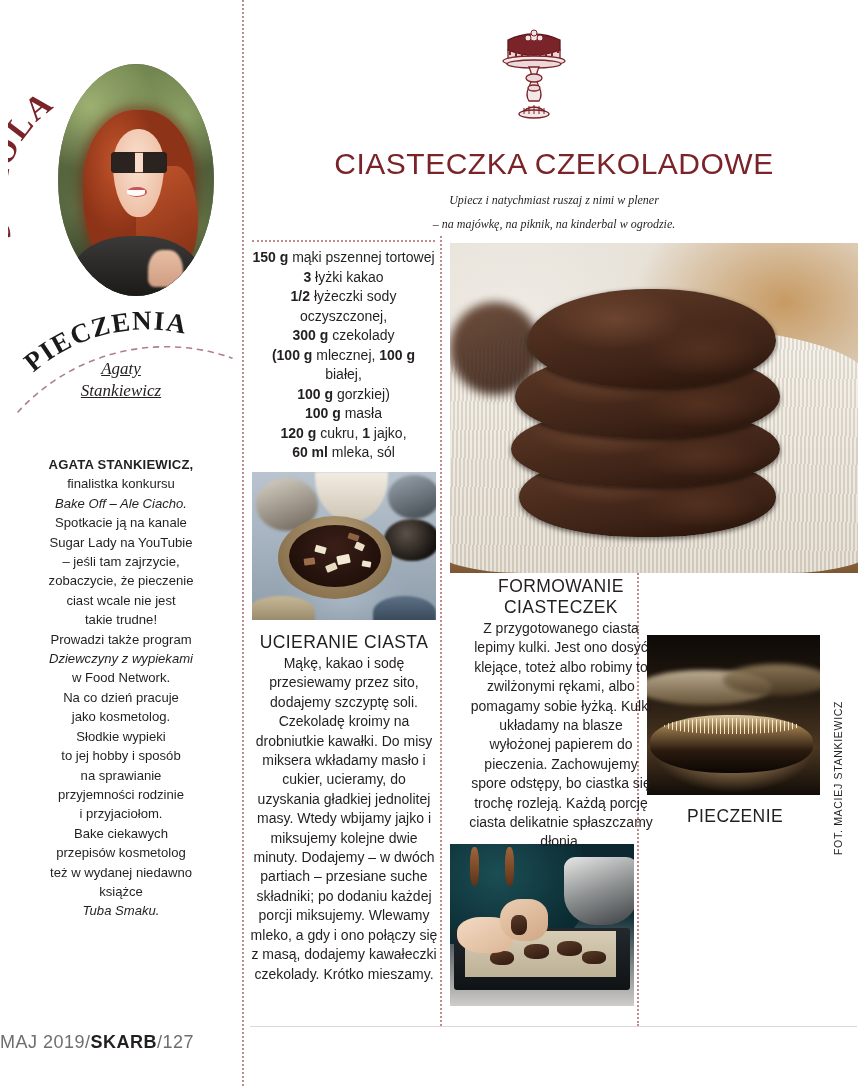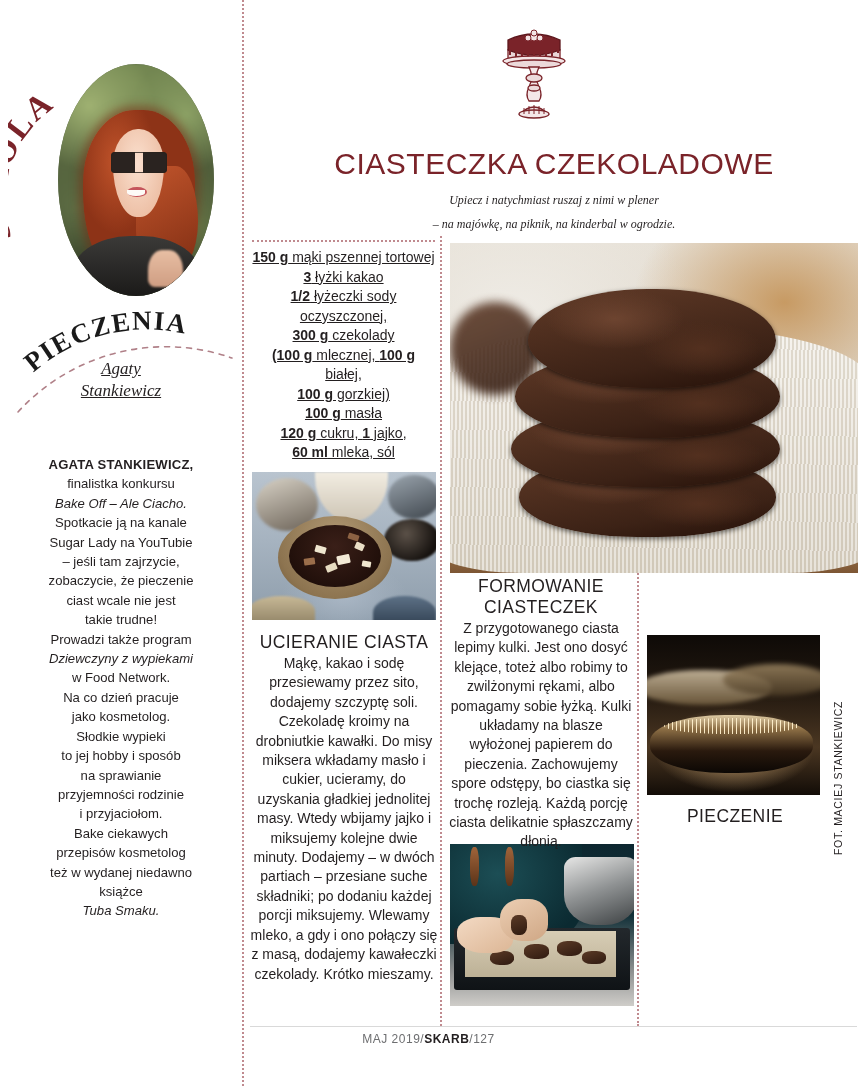--- a/index.html
+++ b/index.html
@@ -205,21 +205,20 @@
   .ing-head {
     font-size: 19px;
     letter-spacing: .6px;
     color: #231f20;
     margin-bottom: 2px;
   }
   .ing-list {
     font-size: 14px;
     line-height: 19.5px;
     color: #231f20;
-    text-decoration: underline;
   }
   .ing-list b { font-weight: 700; }
 
   .photo {
     position: absolute;
     overflow: hidden;
     background: #ddd;
   }
 
   
@@ -328,30 +327,30 @@
   .method h3 {
     margin: 0 0 1px 0;
     font-weight: 400;
     font-size: 17.5px;
     line-height: 21px;
     letter-spacing: .4px;
   }
   .method p { margin: 0; font-size: 14px; line-height: 19.4px; }
 
   #m-ucieranie  { left: 250px; top: 632px; width: 188px; }
-  #m-formowanie { left: 448px; top: 576px; width: 186px; }
+  #m-formowanie { left: 468px; top: 576px; width: 186px; }
   #m-pieczenie  { left: 645px; top: 806px; width: 180px; }
 
   
   .footer {
     position: absolute;
     left: 0; top: 1032px;
     width: 857px;
-    text-align: center;
-    font-size: 12px;
+    text-align: left;
+    font-size: 18px;
     letter-spacing: .5px;
     color: #6d6e70;
   }
   .footer b { color: #231f20; font-weight: 700; }
   .footer-rule {
     position: absolute;
     left: 250px; top: 1026px;
     width: 607px; height: 1px;
     background: #d9d9d9;
   }

